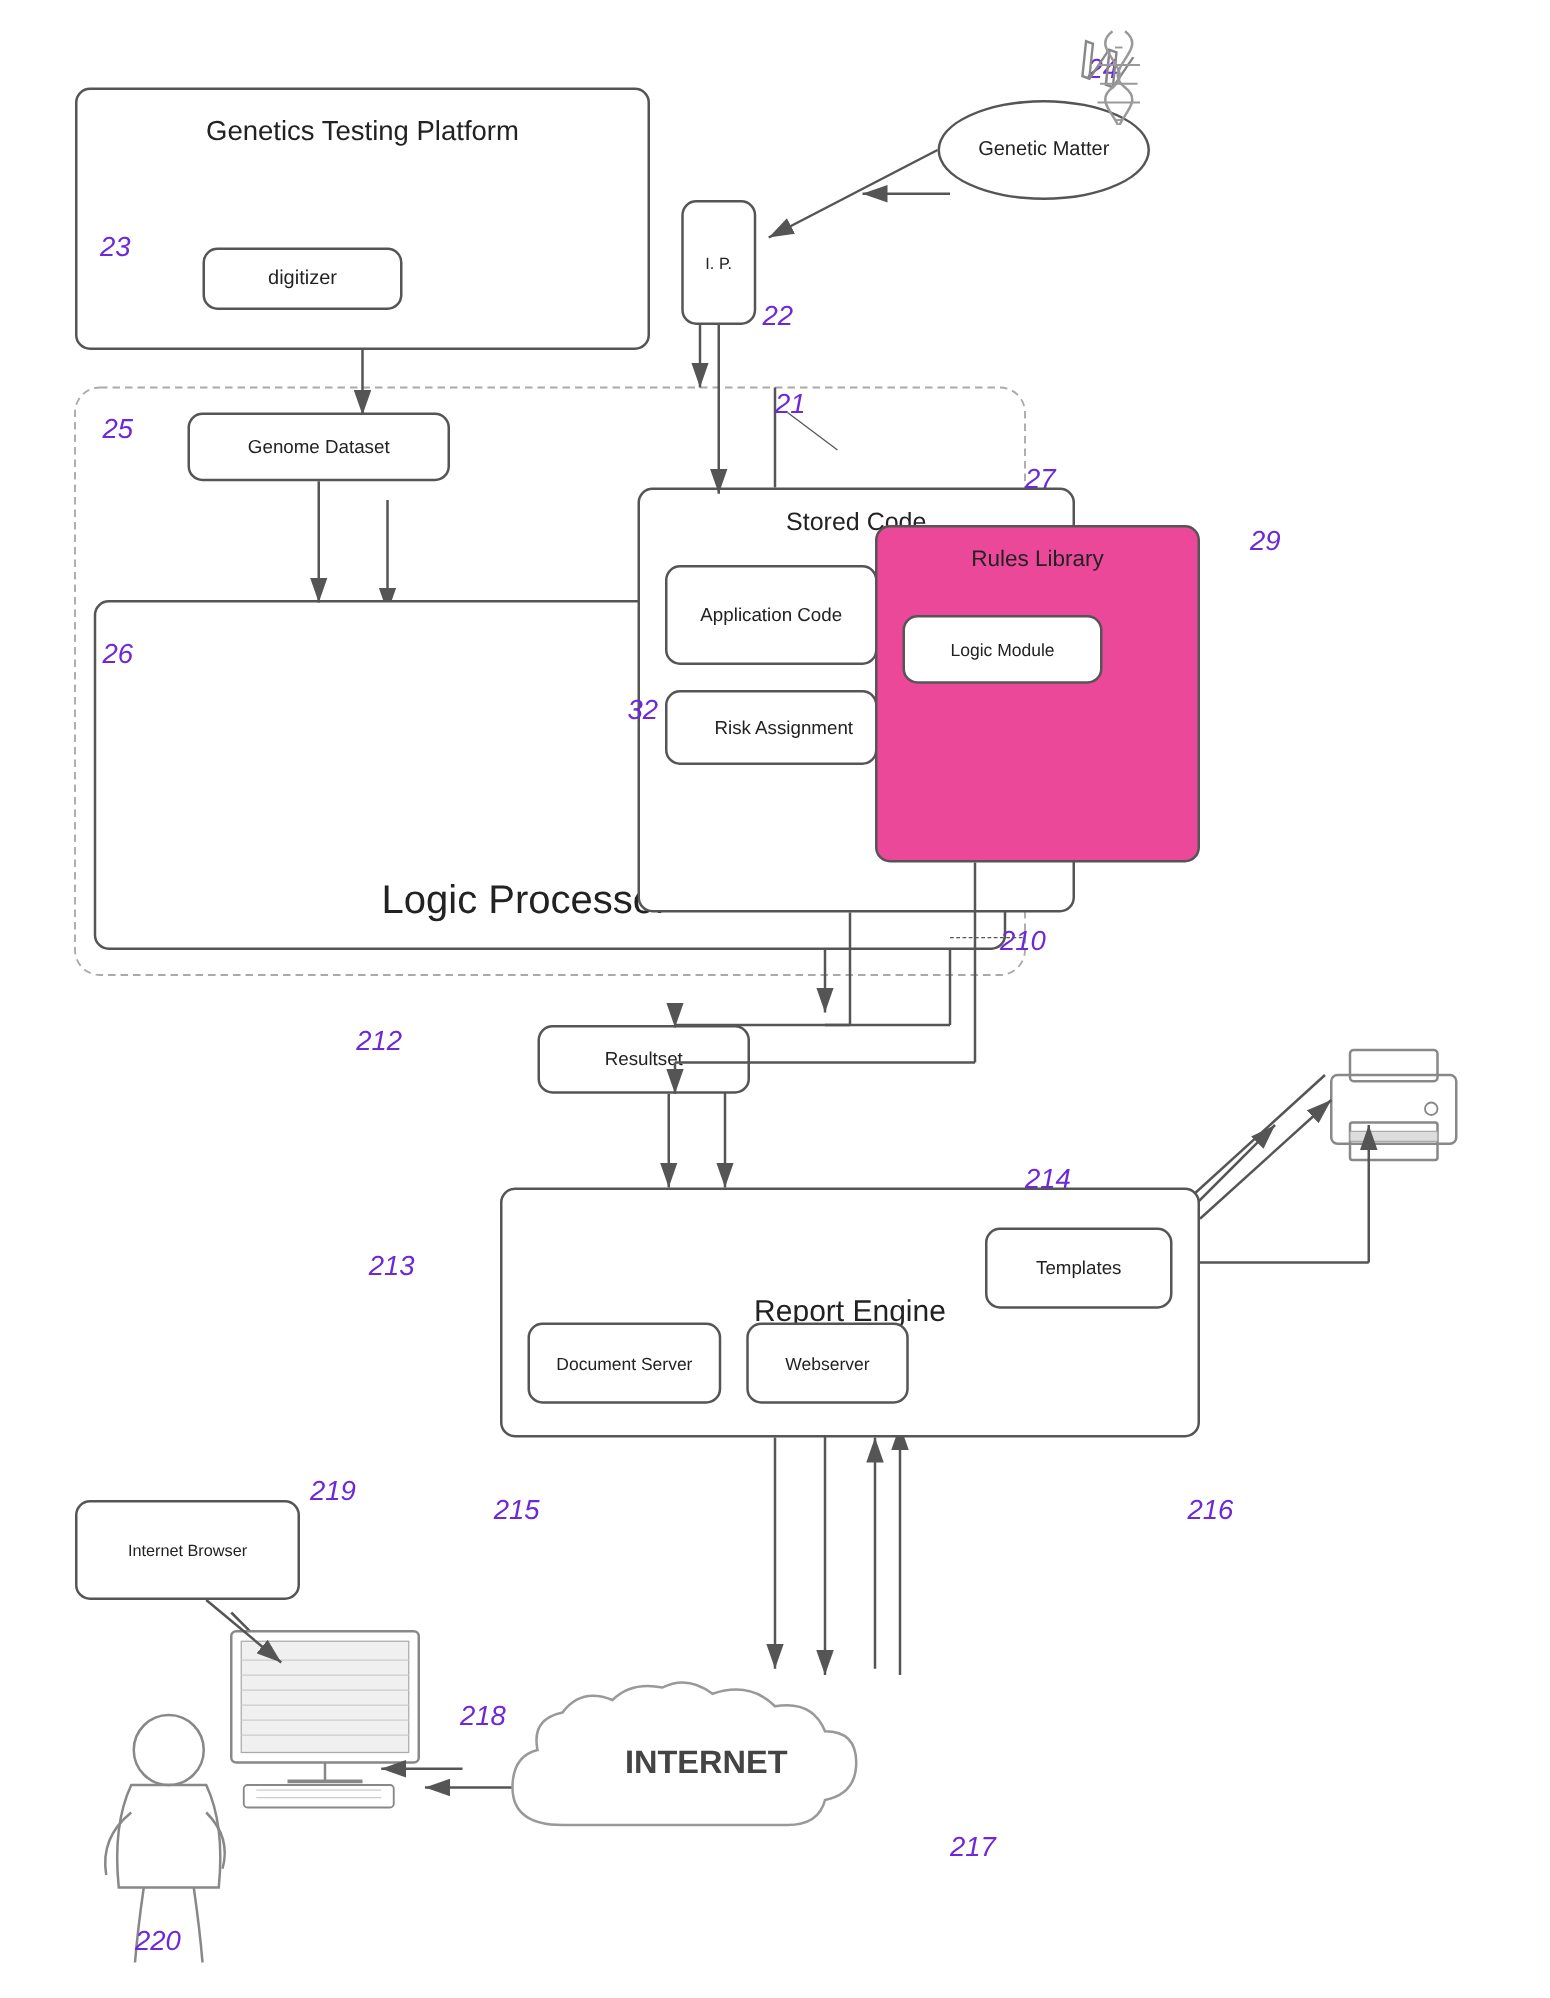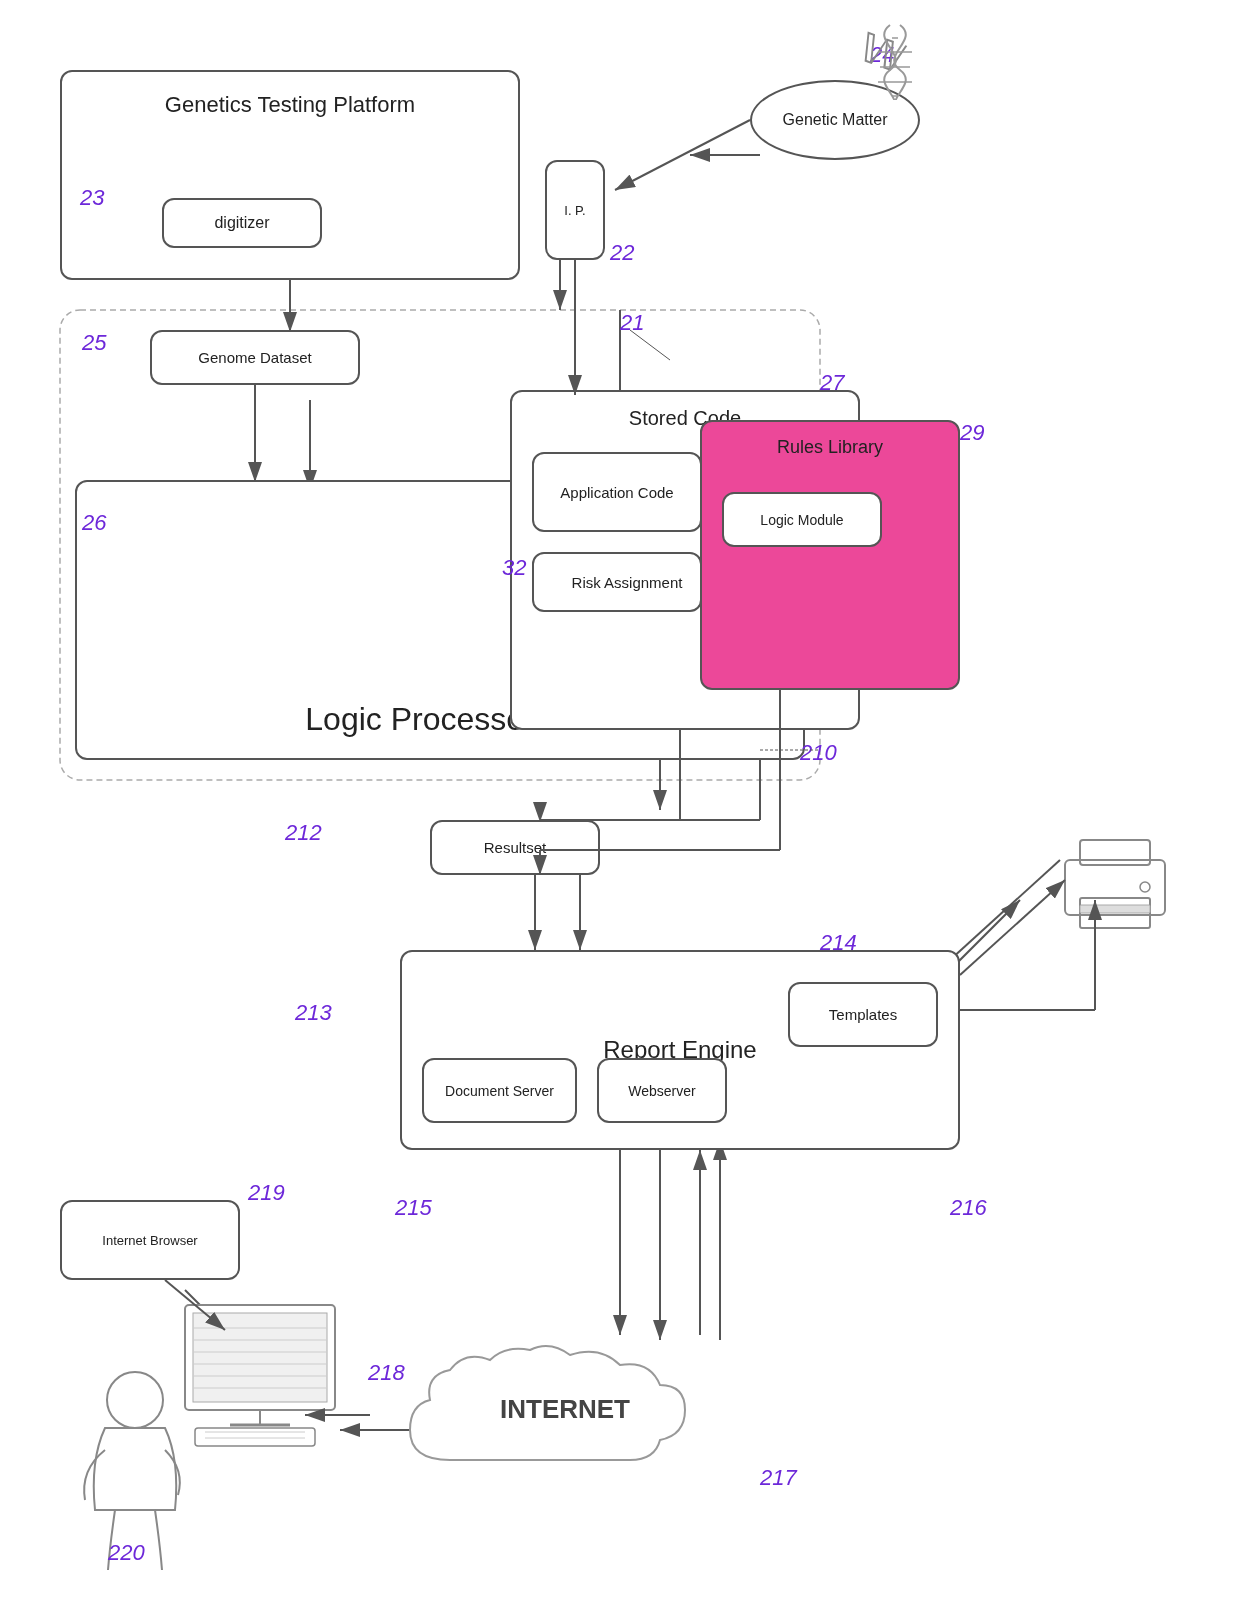--- a/index.html
+++ b/index.html
@@ -163,21 +163,21 @@
     <span>Rules Library</span>
 
     <div class="box" style="position:absolute; top:70px; left:20px; width:160px; height:55px; font-size:14px; background:#fff;">
       <span>Logic Module</span>
     </div>
 
     <div style="position:absolute; top:5px; left:5px; width:250px; height:260px; border:1.5px solid #888; border-radius:10px; z-index:-1; background:#f0f0f0;"></div>
     <div style="position:absolute; top:10px; left:10px; width:240px; height:250px; border:1.5px solid #999; border-radius:10px; z-index:-2; background:#e8e8e8;"></div>
   </div>
 
-  <div class="label-num" style="top:420px; left:960px;">29</div>
+  <div class="label-num" style="top:420px; left:960px;padding-left:40px;">29</div>
 
   <div class="label-num" style="top:740px; left:800px;">210</div>
 
   <div class="box" style="top:820px; left:430px; width:170px; height:55px; font-size:15px;">
     <span>Resultset</span>
   </div>
 
   <div class="label-num" style="top:820px; left:285px;">212</div>
 
   <div class="box" style="top:950px; left:400px; width:560px; height:200px; font-size:24px; align-items:center; padding:18px 20px;">

